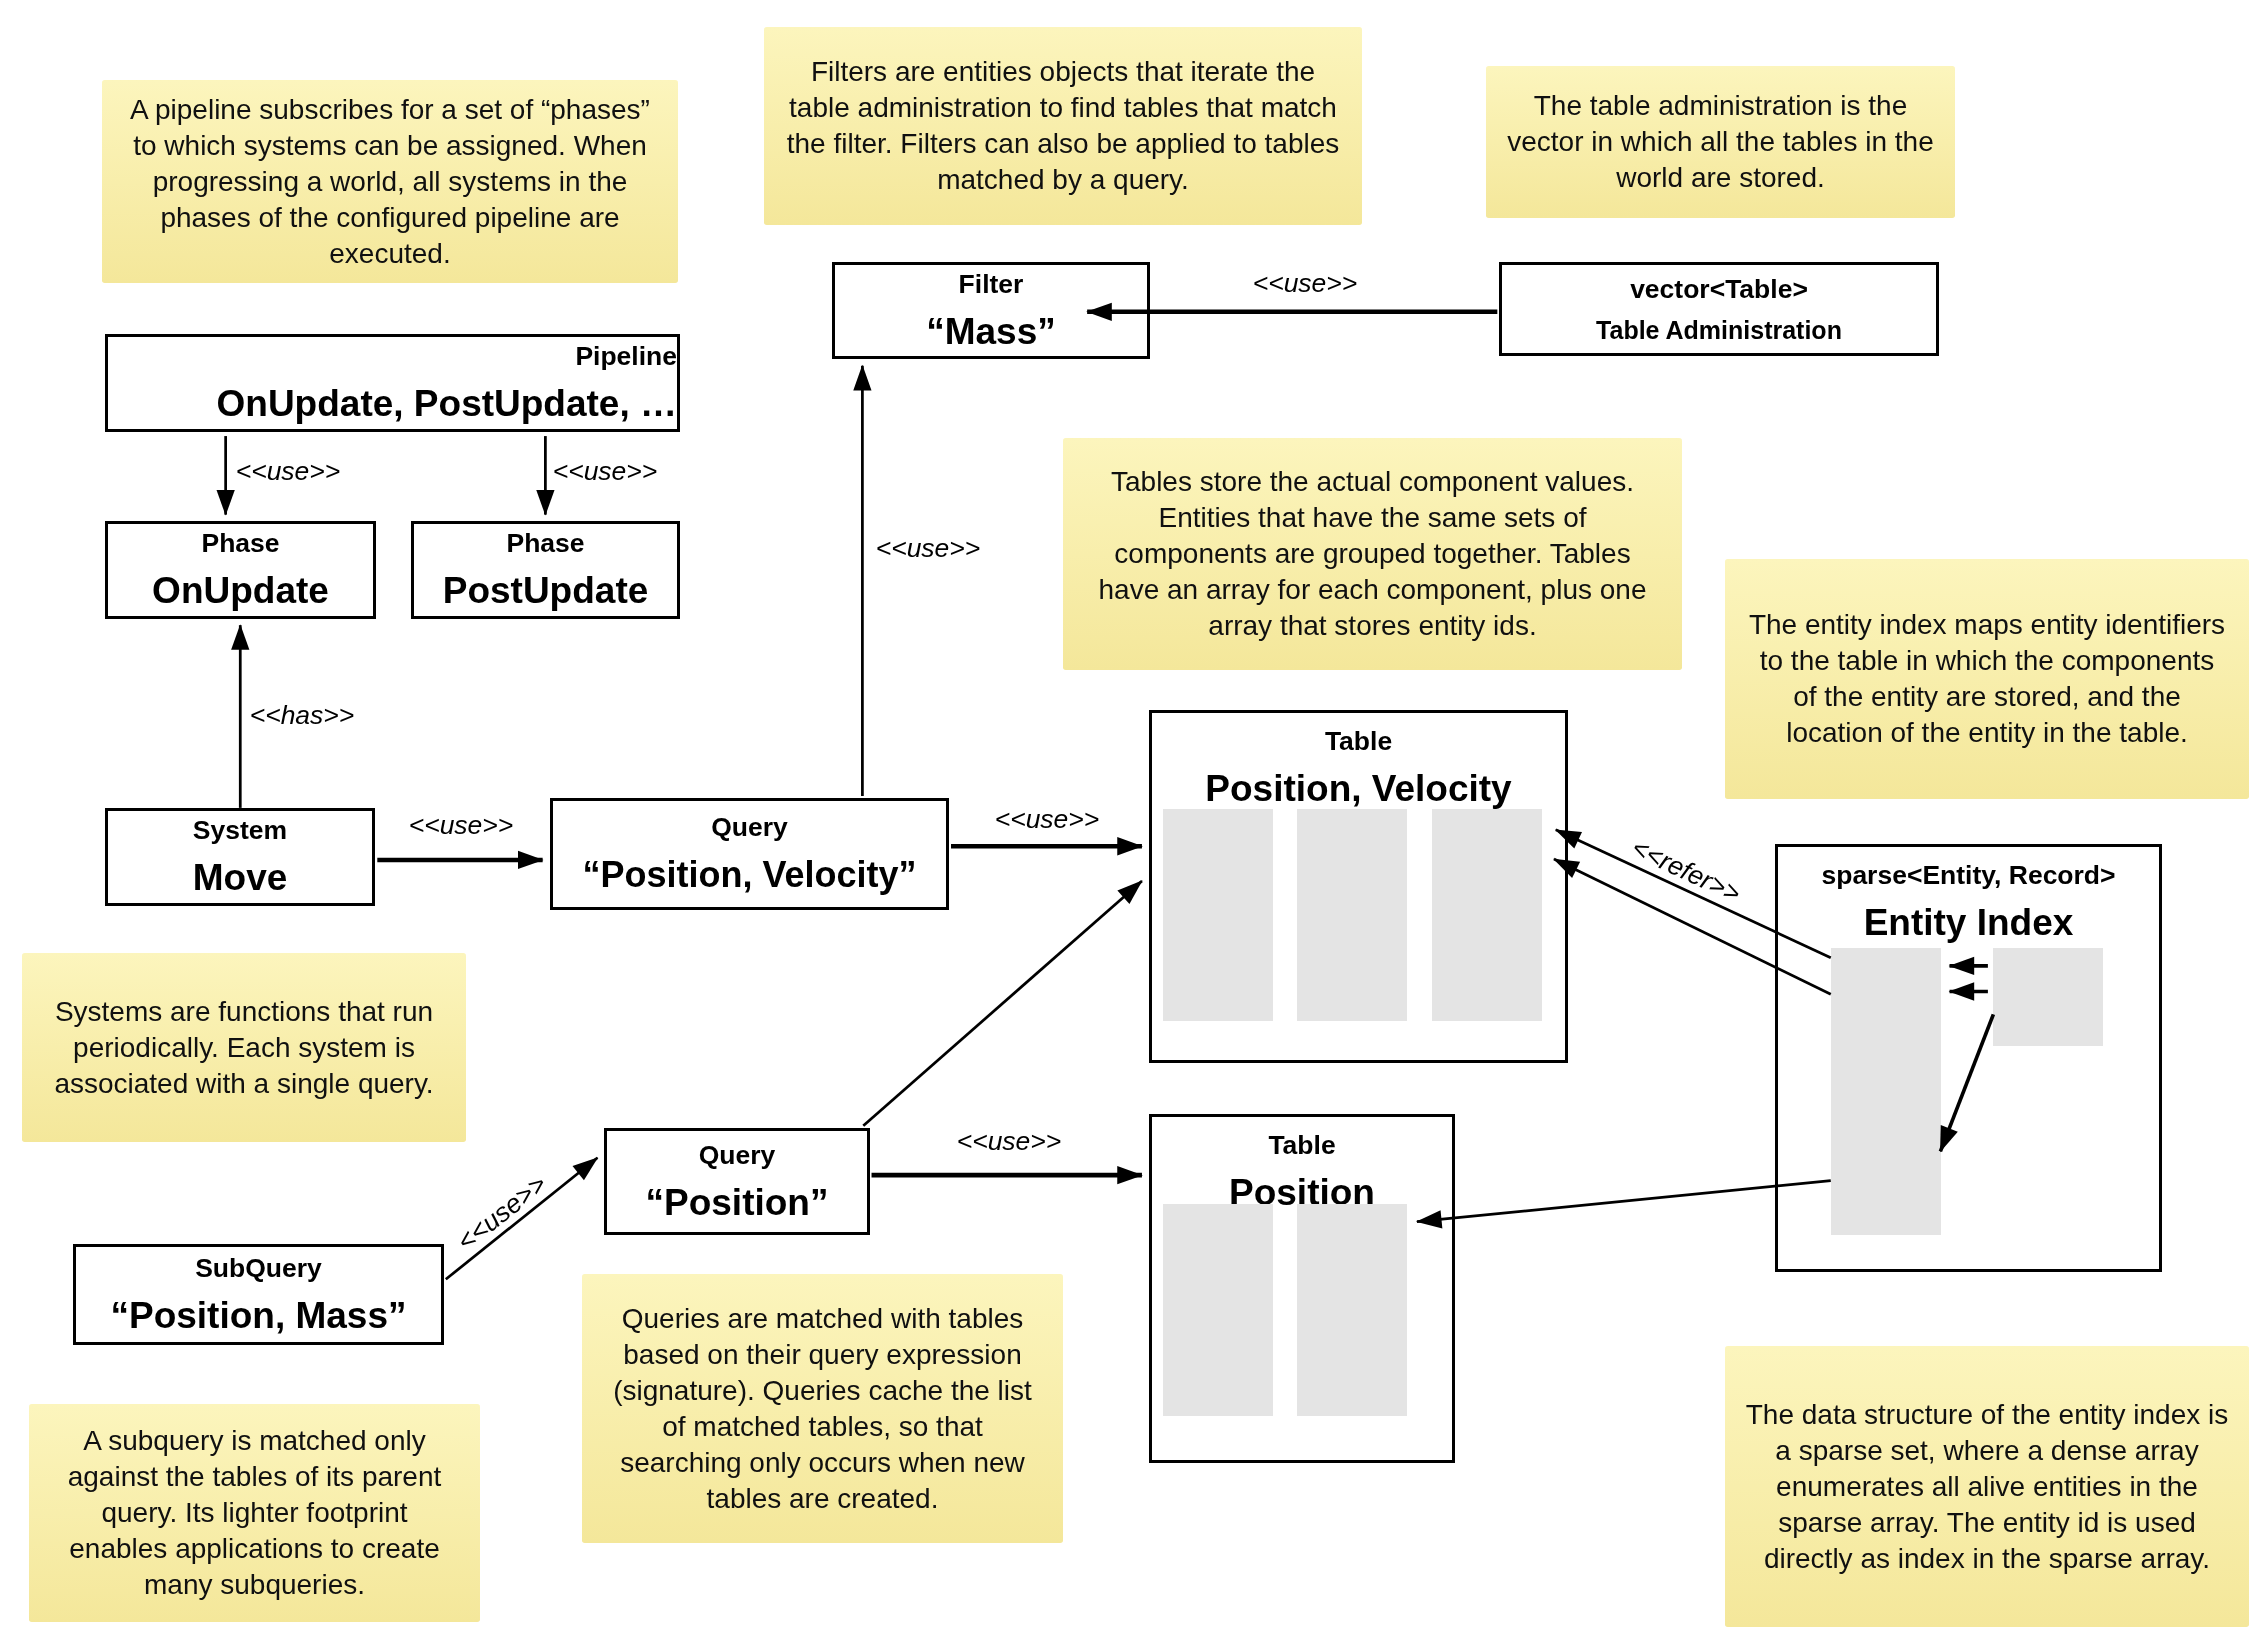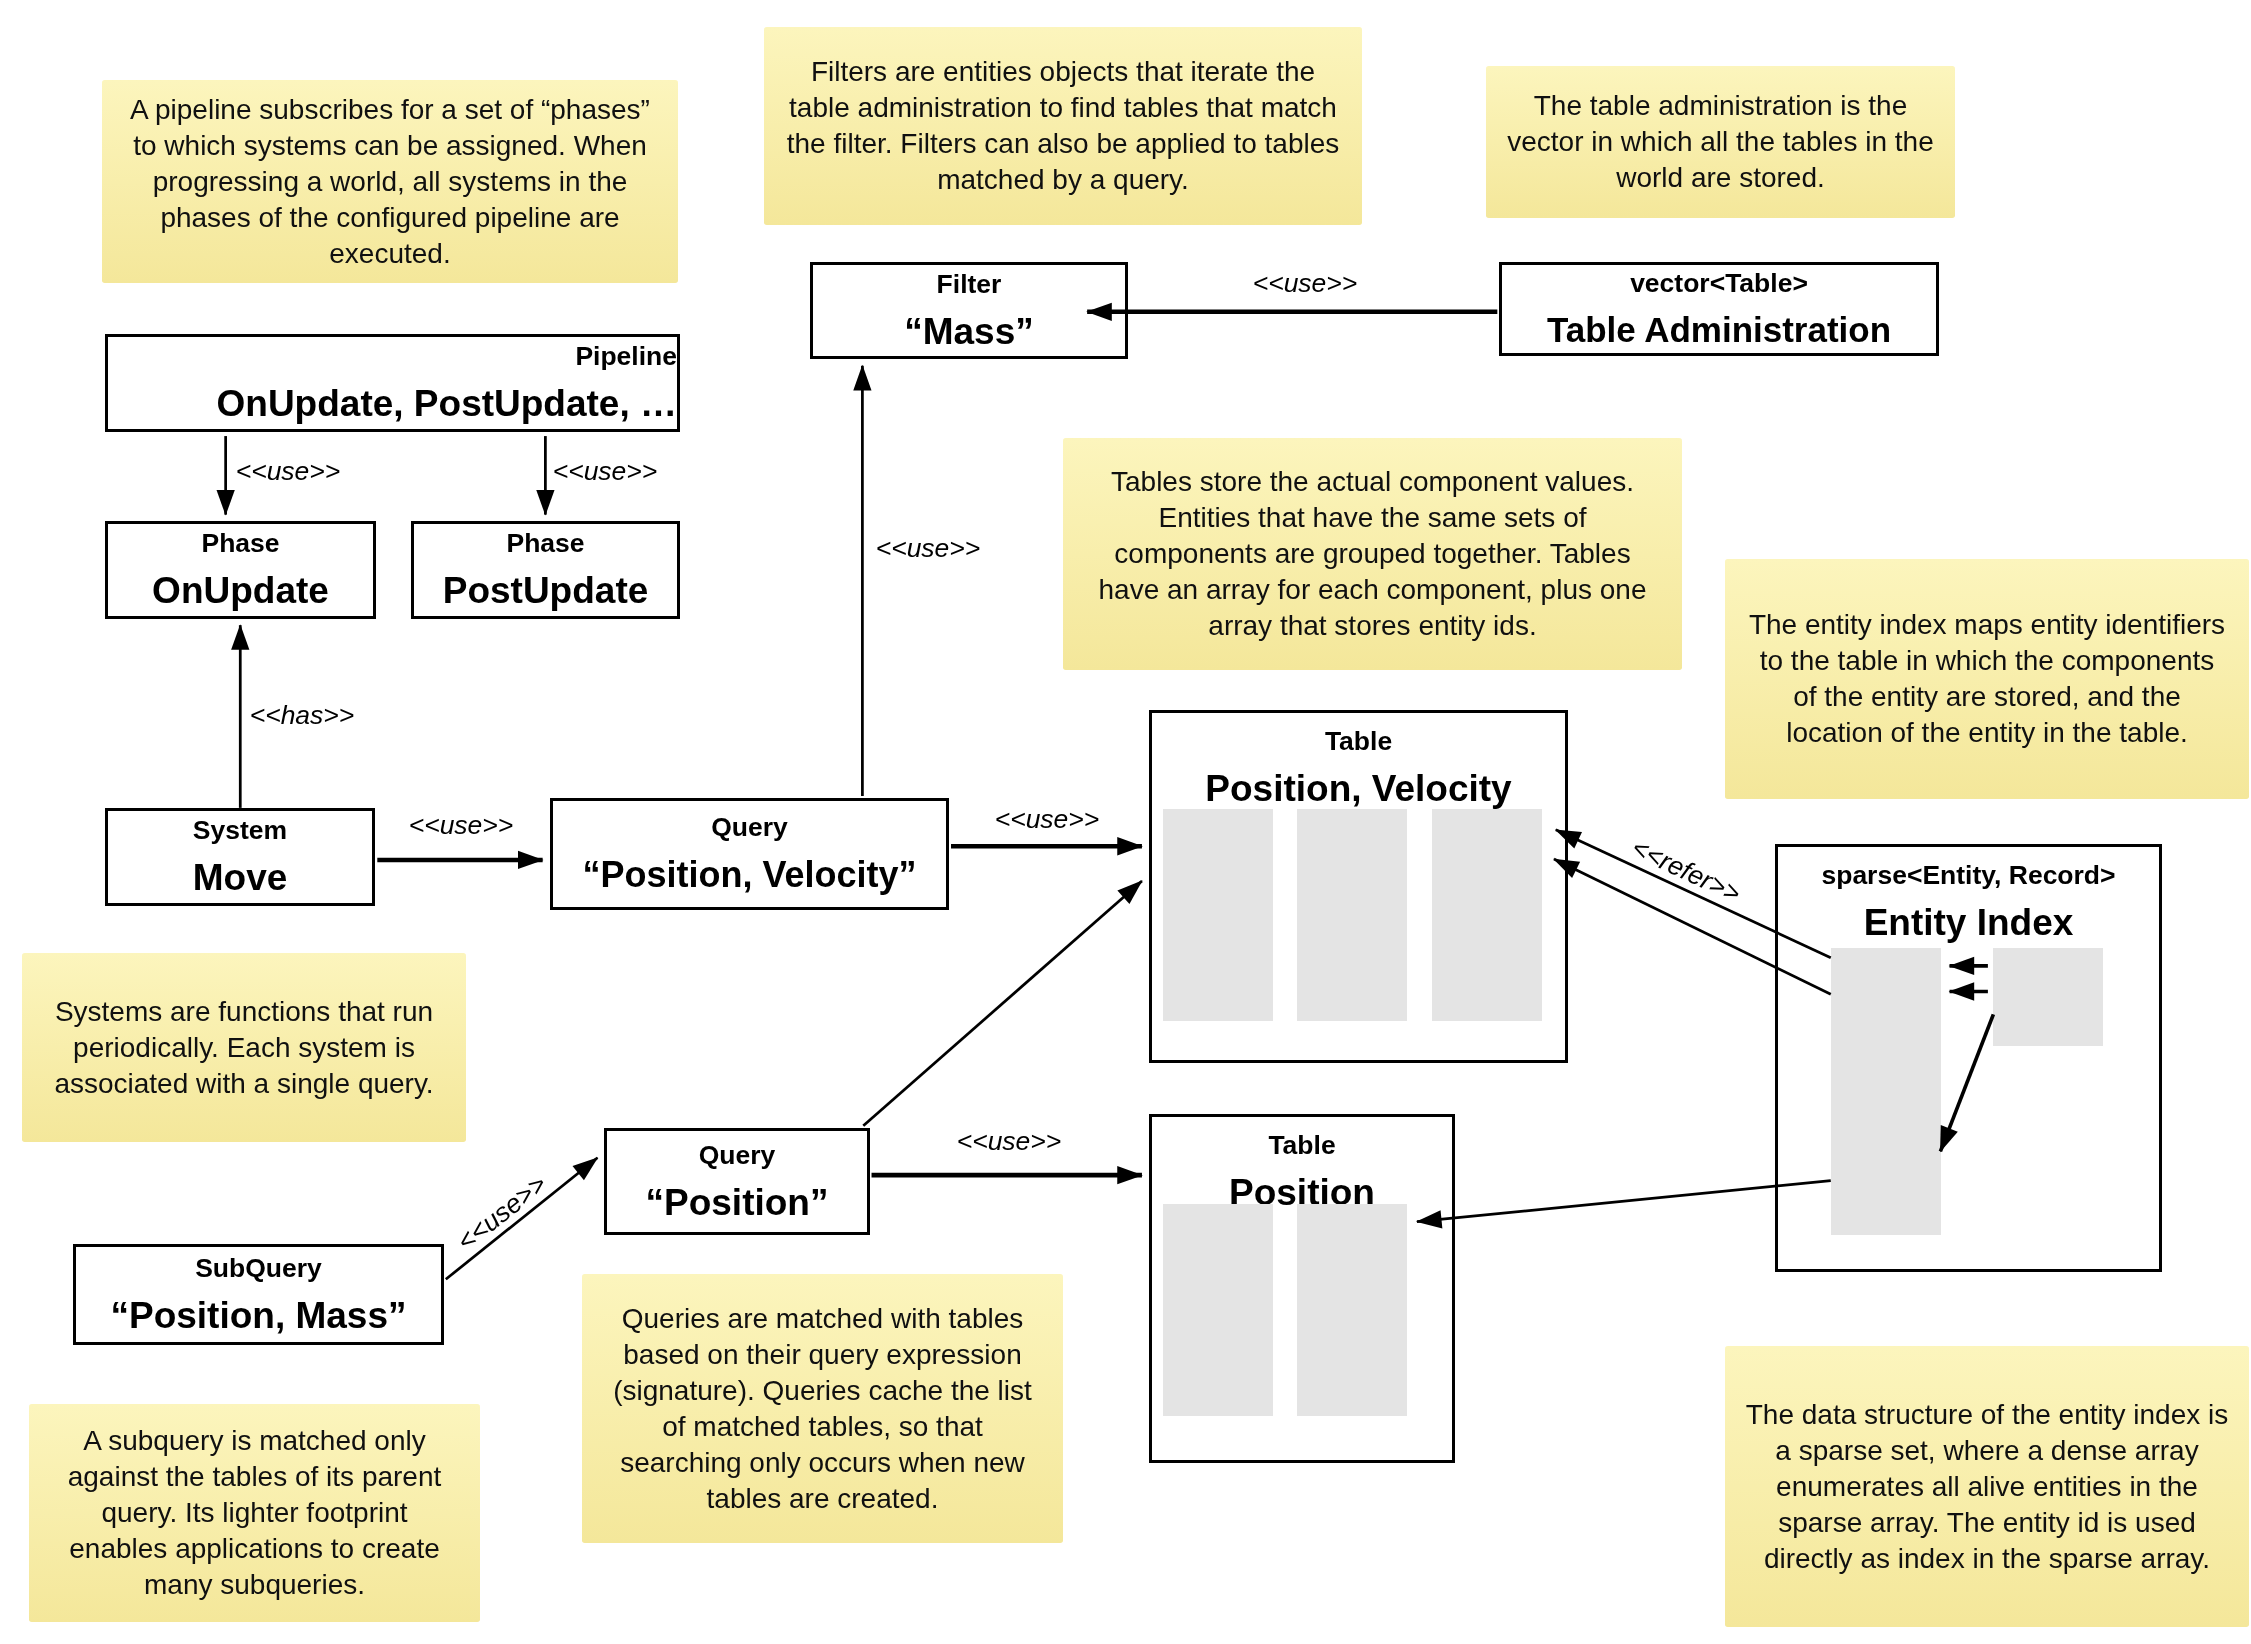--- a/index.html
+++ b/index.html
@@ -50,27 +50,27 @@
     <div class="node-name">OnUpdate, PostUpdate, …</div>
   </div>
   <div class="node" style="left:105px;top:521px;width:271px;height:98px;">
     <div class="node-stereo">Phase</div>
     <div class="node-name">OnUpdate</div>
   </div>
   <div class="node" style="left:411px;top:521px;width:269px;height:98px;">
     <div class="node-stereo">Phase</div>
     <div class="node-name">PostUpdate</div>
   </div>
-  <div class="node" style="left:810px;top:262px;width:318px;height:97px;">
+  <div class="node" style="left:832px;top:262px;width:318px;height:97px;">
     <div class="node-stereo">Filter</div>
     <div class="node-name">“Mass”</div>
   </div>
   <div class="node" style="left:1499px;top:262px;width:440px;height:94px;">
     <div class="node-stereo">vector&lt;Table&gt;</div>
-    <div class="node-name" style="font-size:35px;">Table Administration</div>
+    <div class="node-name" style="font-size:25px;">Table Administration</div>
   </div>
   <div class="node" style="left:105px;top:808px;width:270px;height:98px;">
     <div class="node-stereo">System</div>
     <div class="node-name">Move</div>
   </div>
   <div class="node" style="left:550px;top:798px;width:399px;height:112px;">
     <div class="node-stereo">Query</div>
     <div class="node-name" style="font-size:36px;">“Position, Velocity”</div>
   </div>
   <div class="node node--open" style="left:1149px;top:710px;width:419px;height:353px;">

